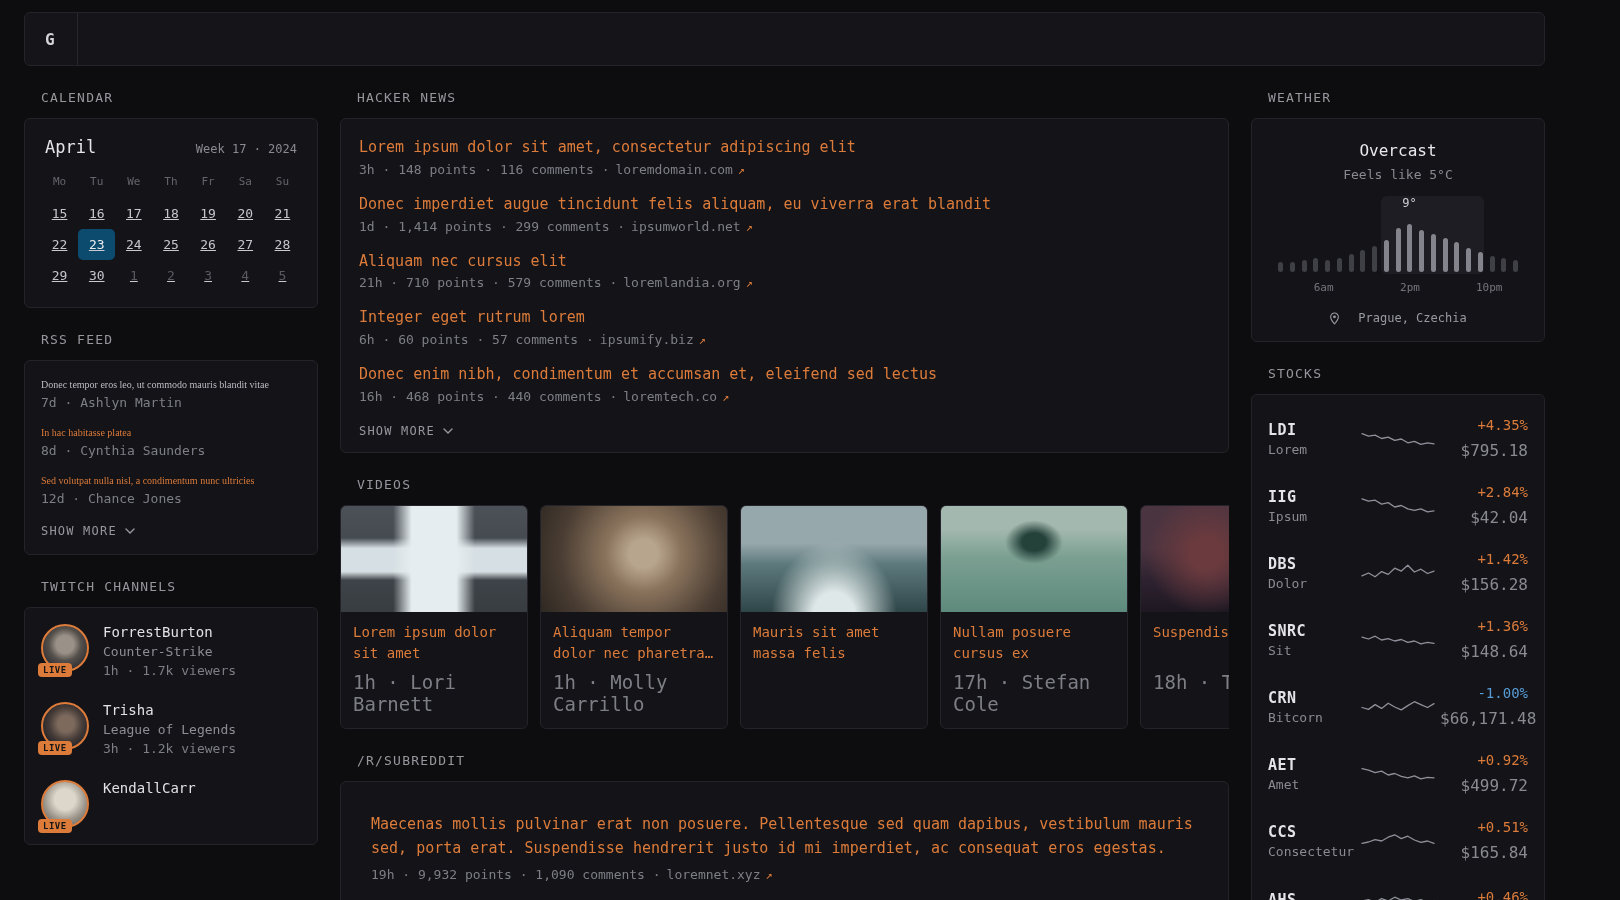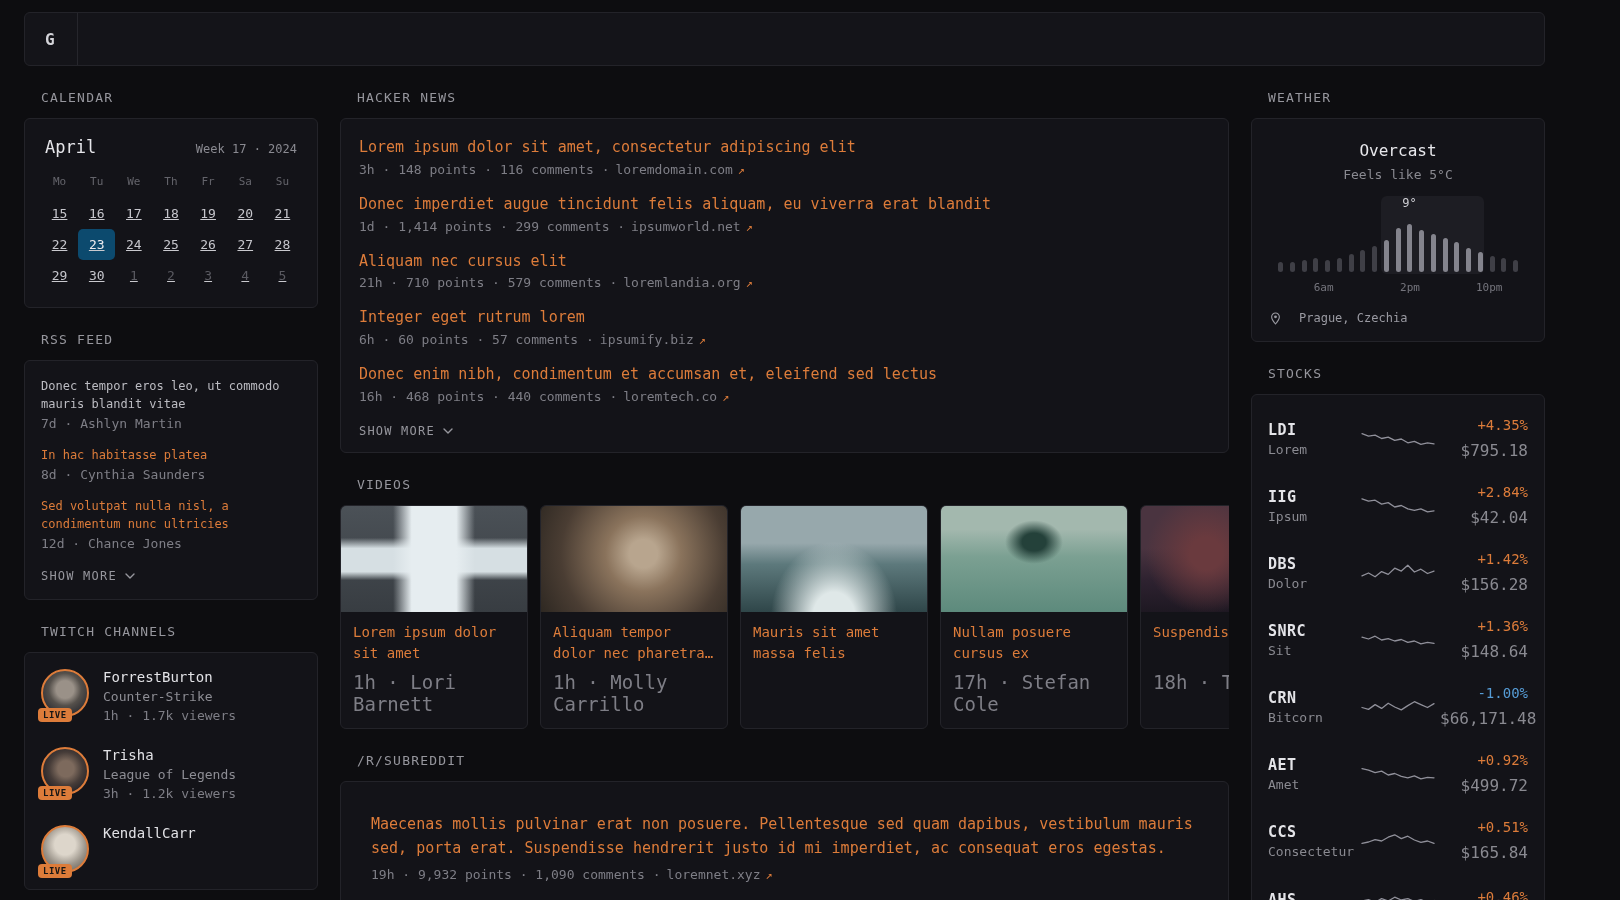--- a/index.html
+++ b/index.html
@@ -41,21 +41,21 @@
   .cal-weekdays { margin-top:18px; }
   .cal-weekdays span { text-align:center; font-size:11px; color:#64646b; }
   .cal-days { margin-top:10px;text-decoration:underline; }
   .cal-cell { height:31px; display:flex; align-items:center; justify-content:center; font-size:13px; color:#c6c6cc; border-radius:5px; cursor:pointer; }
   .cal-cell.dim { color:#5a5a61; }
   .cal-cell.today { background:#0c4a6e; color:#ececf0; }
 
   
   .rss { padding:16px; }
   .rss-item { margin-bottom:15px; }
-  .rss-title { display:block; font-size:12px; line-height:1.5; color:var(--accent); cursor:pointer; }
+  .rss-title { display:block; font-size:10px; line-height:1.5; color:var(--accent); cursor:pointer;font-family:Liberation Serif, serif; }
   .rss-item.muted .rss-title { color:#bcbcc2; }
   .item-meta { font-size:13px; color:#7e7e86; margin-top:3px; }
 
   .show-more {
     display:flex; align-items:center; gap:8px; background:none; border:none;
     color:#96969d; font-family:inherit; font-size:12px; letter-spacing:1.2px;
     cursor:pointer; padding:3px 0 0;
   }
 
   
@@ -113,21 +113,21 @@
   .wx-feels { font-size:13px; color:#8a8a91; margin-top:7px; }
   .wx-chart { position:relative; margin:34px 8px 0; }
   .wx-highlight { position:absolute; top:-20px; height:78px; background:#1d1d23; border-radius:6px; z-index:0; }
   .wx-peak { position:absolute; top:-20px; transform:translateX(-50%); font-size:12px; color:#cfcfd4; z-index:2; }
   .wx-bars { position:relative; z-index:1; display:flex; justify-content:space-between; align-items:flex-end; height:56px; }
   .wx-bar { width:5px; border-radius:2.5px; background:#3f3f46; }
   .wx-bar.day { background:#84848d; }
   .wx-times { position:relative; height:15px; margin-top:9px; font-size:11px; color:#74747c; }
   .wx-times span { position:absolute; transform:translateX(-50%); }
   .wx-times .t1 { left:19%; } .wx-times .t2 { left:55%; } .wx-times .t3 { left:88%; }
-  .wx-loc { display:flex; justify-content:flex-start; align-items:center; gap:18px; margin-top:15px; font-size:12px; color:#9a9aa2; }
+  .wx-loc { display:flex; justify-content:center; align-items:center; gap:18px; margin-top:15px; font-size:12px; color:#9a9aa2; }
 
   
   .stocks { padding:10px 16px; }
   .stock-row { display:flex; align-items:center; padding:12px 0; cursor:pointer; }
   .stock-id { width:88px; flex-shrink:0; }
   .stock-ticker { font-size:15px; font-weight:bold; color:#e4e4e8; letter-spacing:.5px; }
   .stock-name { font-size:13px; color:#8a8a91; margin-top:3px; font-weight:normal; }
   .stock-spark { flex:1; display:flex; justify-content:center; align-items:center; }
   .stock-val { width:88px; flex-shrink:0; text-align:right; }
   .stock-change { font-size:14px; color:var(--accent); }

